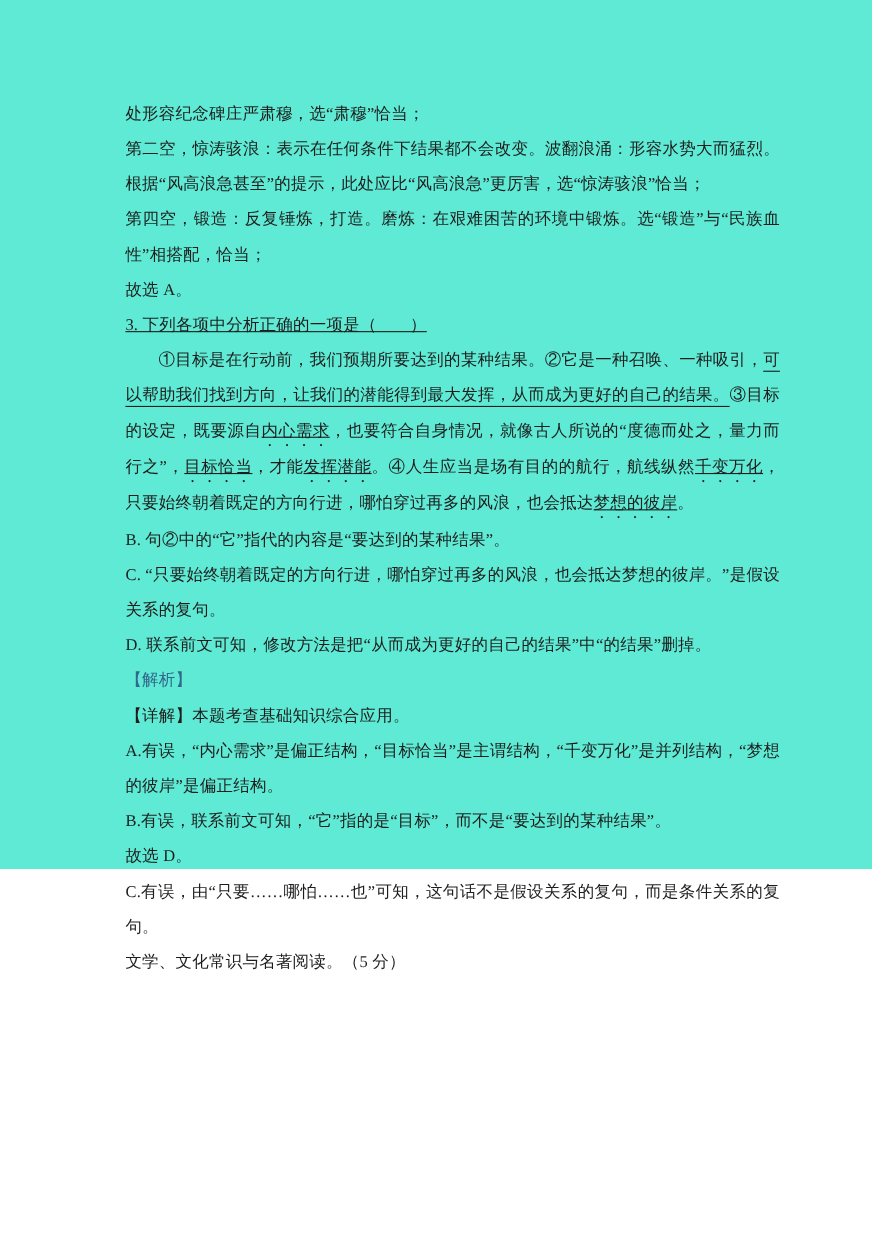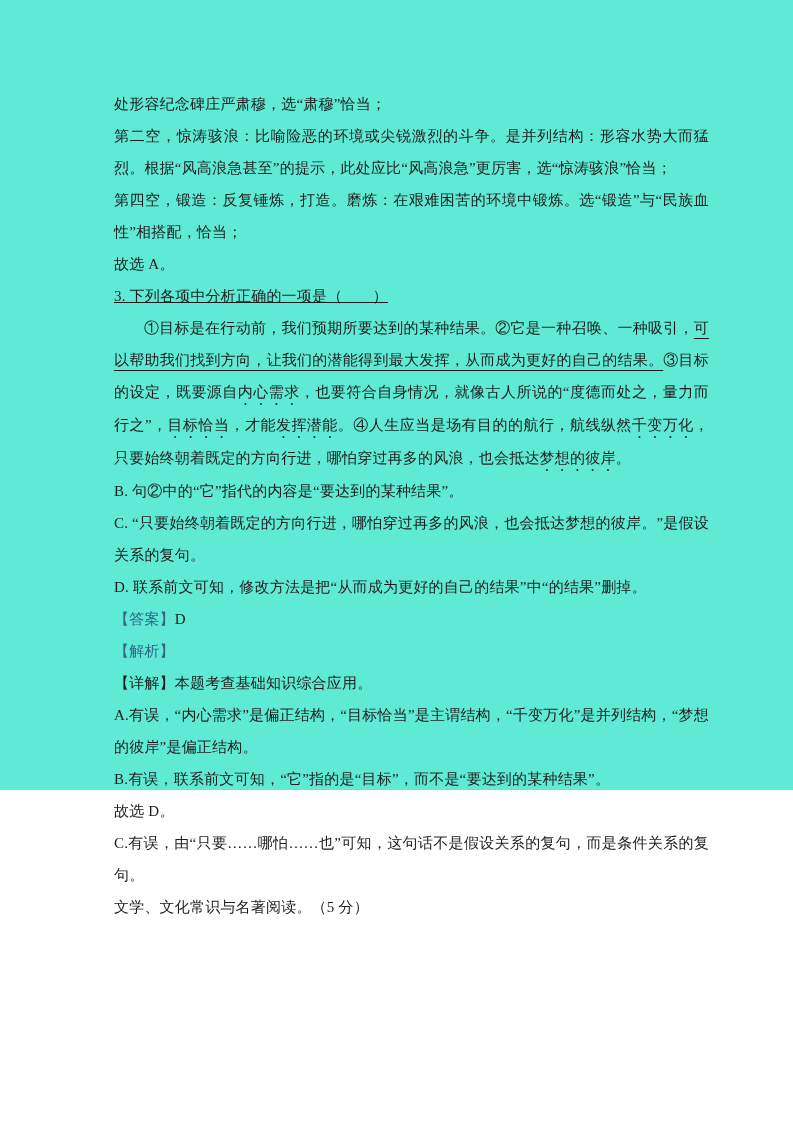--- a/index.html
+++ b/index.html
@@ -35,40 +35,40 @@
   .u {
     text-decoration: underline;
     text-underline-offset: 5px;
     text-decoration-thickness: 1px;
   }
   .dots {
     -webkit-text-emphasis: filled dot;
     -webkit-text-emphasis-position: under right;
     text-emphasis: filled dot;
     text-emphasis-position: under right;
+    text-decoration: underline;
   }
   .accent {
     
   }
 </style>
 </head>
 <body style="background: rgb(255, 255, 255);">
 
 <div class="page">
   <div class="doc" id="doc">
       <p><span style="color: rgb(29, 29, 29);">处形容纪念碑庄严肃穆，选“肃穆”恰当；</span></p>
-      <p><span style="color: rgb(29, 29, 29);">第二空，惊涛骇浪：比喻险恶的环境或尖锐激烈的斗争。是并列结构：形容水势大而猛烈。根据“风高浪急甚至”的提示，此处应比“风高浪急”更厉害，选“惊涛骇浪”恰当；</span></p>
+      <p><span style="color: rgb(29, 29, 29);">第二空，惊涛骇浪：表示在任何条件下结果都不会改变。波翻浪涌：形容水势大而猛烈。根据“风高浪急甚至”的提示，此处应比“风高浪急”更厉害，选“惊涛骇浪”恰当；</span></p>
       <p><span style="color: rgb(29, 29, 29);">第四空，锻造：反复锤炼，打造。磨炼：在艰难困苦的环境中锻炼。选“锻造”与“民族血性”相搭配，恰当；</span></p>
       <p><span style="color: rgb(29, 29, 29);">故选 A。</span></p>
       <p><span style="color: rgb(29, 29, 29); text-decoration: underline;">3. 下列各项中分析正确的一项是（　　）</span></p>
       <p class="indent"><span style="color: rgb(29, 29, 29);">①目标是在行动前，我们预期所要达到的某种结果。②它是一种召唤、一种吸引，</span><span class="u" style="color: rgb(29, 29, 29);">可以帮助我们找到方向，让我们的潜能得到最大发挥，从而成为更好的自己的结果。</span><span style="color: rgb(29, 29, 29);">③目标的设定，既要源自</span><span class="dots" style="color: rgb(29, 29, 29);">内心需求</span><span style="color: rgb(29, 29, 29);">，也要符合自身情况，就像古人所说的“度德而处之，量力而行之”，</span><span class="dots" style="color: rgb(29, 29, 29);">目标恰当</span><span style="color: rgb(29, 29, 29);">，才能</span><span class="dots" style="color: rgb(29, 29, 29);">发挥潜能</span><span style="color: rgb(29, 29, 29);">。④人生应当是场有目的的航行，航线纵然</span><span class="dots" style="color: rgb(29, 29, 29);">千变万化</span><span style="color: rgb(29, 29, 29);">，只要始终朝着既定的方向行进，哪怕穿过再多的风浪，也会抵达</span><span class="dots" style="color: rgb(29, 29, 29);">梦想的彼岸</span><span style="color: rgb(29, 29, 29);">。</span></p>
       <p><span style="color: rgb(29, 29, 29);">B. 句②中的“它”指代的内容是“要达到的某种结果”。</span></p>
       <p><span style="color: rgb(29, 29, 29);">C. “只要始终朝着既定的方向行进，哪怕穿过再多的风浪，也会抵达梦想的彼岸。”是假设关系的复句。</span></p>
       <p><span style="color: rgb(29, 29, 29);">D. 联系前文可知，修改方法是把“从而成为更好的自己的结果”中“的结果”删掉。</span></p>
-      <p><span class="accent" style="color: rgb(51, 103, 140);">【答案】</span><span style="color: rgb(29, 29, 29);">D</span></p>
       <p><span class="accent" style="color: rgb(51, 103, 140);">【解析】</span></p>
       <p><span style="color: rgb(29, 29, 29);">【详解】本题考查基础知识综合应用。</span></p>
       <p><span style="color: rgb(29, 29, 29);">A.有误，“内心需求”是偏正结构，“目标恰当”是主谓结构，“千变万化”是并列结构，“梦想的彼岸”是偏正结构。</span></p>
       <p><span style="color: rgb(29, 29, 29);">B.有误，联系前文可知，“它”指的是“目标”，而不是“要达到的某种结果”。</span></p>
       <p><span style="color: rgb(29, 29, 29);">故选 D。</span></p>
       <p><span style="color: rgb(29, 29, 29);">C.有误，由“只要……哪怕……也”可知，这句话不是假设关系的复句，而是条件关系的复句。</span></p>
       <p><span style="color: rgb(29, 29, 29);">文学、文化常识与名著阅读。（5 分）</span></p>
     </div>
 </div>
 

